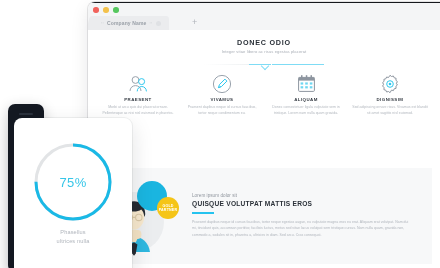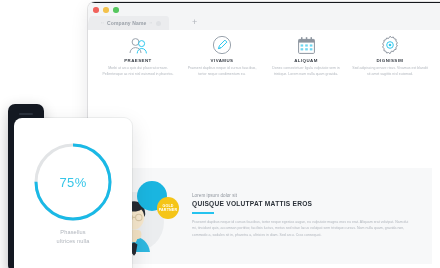--- a/index.html
+++ b/index.html
@@ -181,20 +181,31 @@
           <span class="tabtitle">Company Name</span>
           <span class="tabmark">::</span>
           <span class="tabdot"></span>
         </div>
         <div class="newtab">+</div>
       </div>
     </div>
 
     <div class="page">
 
+      <div class="hero">
+        <div class="hero-title">DONEC ODIO</div>
+        <div class="hero-sub">Integer vitae libero ac risus egestas placerat</div>
+
+        <div class="divider">
+          <span class="ln l"></span>
+          <span class="ln l2"></span>
+          <span class="ln r"></span>
+          <span class="chev"></span>
+        </div>
+      </div>
 
       <div class="features">
 
         <div class="feature">
           <div class="ficon">
             <svg width="22" height="19" viewBox="0 0 22 19">
               <circle cx="8.5" cy="6" r="3.4" fill="none" stroke="#9aa3ad" stroke-width="1"></circle>
               <path d="M3 17c0-3.1 2.5-5.4 5.5-5.4S14 13.9 14 17" fill="none" stroke="#9aa3ad" stroke-width="1"></path>
               <circle cx="14.6" cy="7.6" r="3" fill="none" stroke="#2fc8ee" stroke-width="1"></circle>
               <path d="M10.2 17.4c0-2.8 2.1-4.9 4.6-4.9s4.6 2.1 4.6 4.9" fill="none" stroke="#2fc8ee" stroke-width="1"></path>

